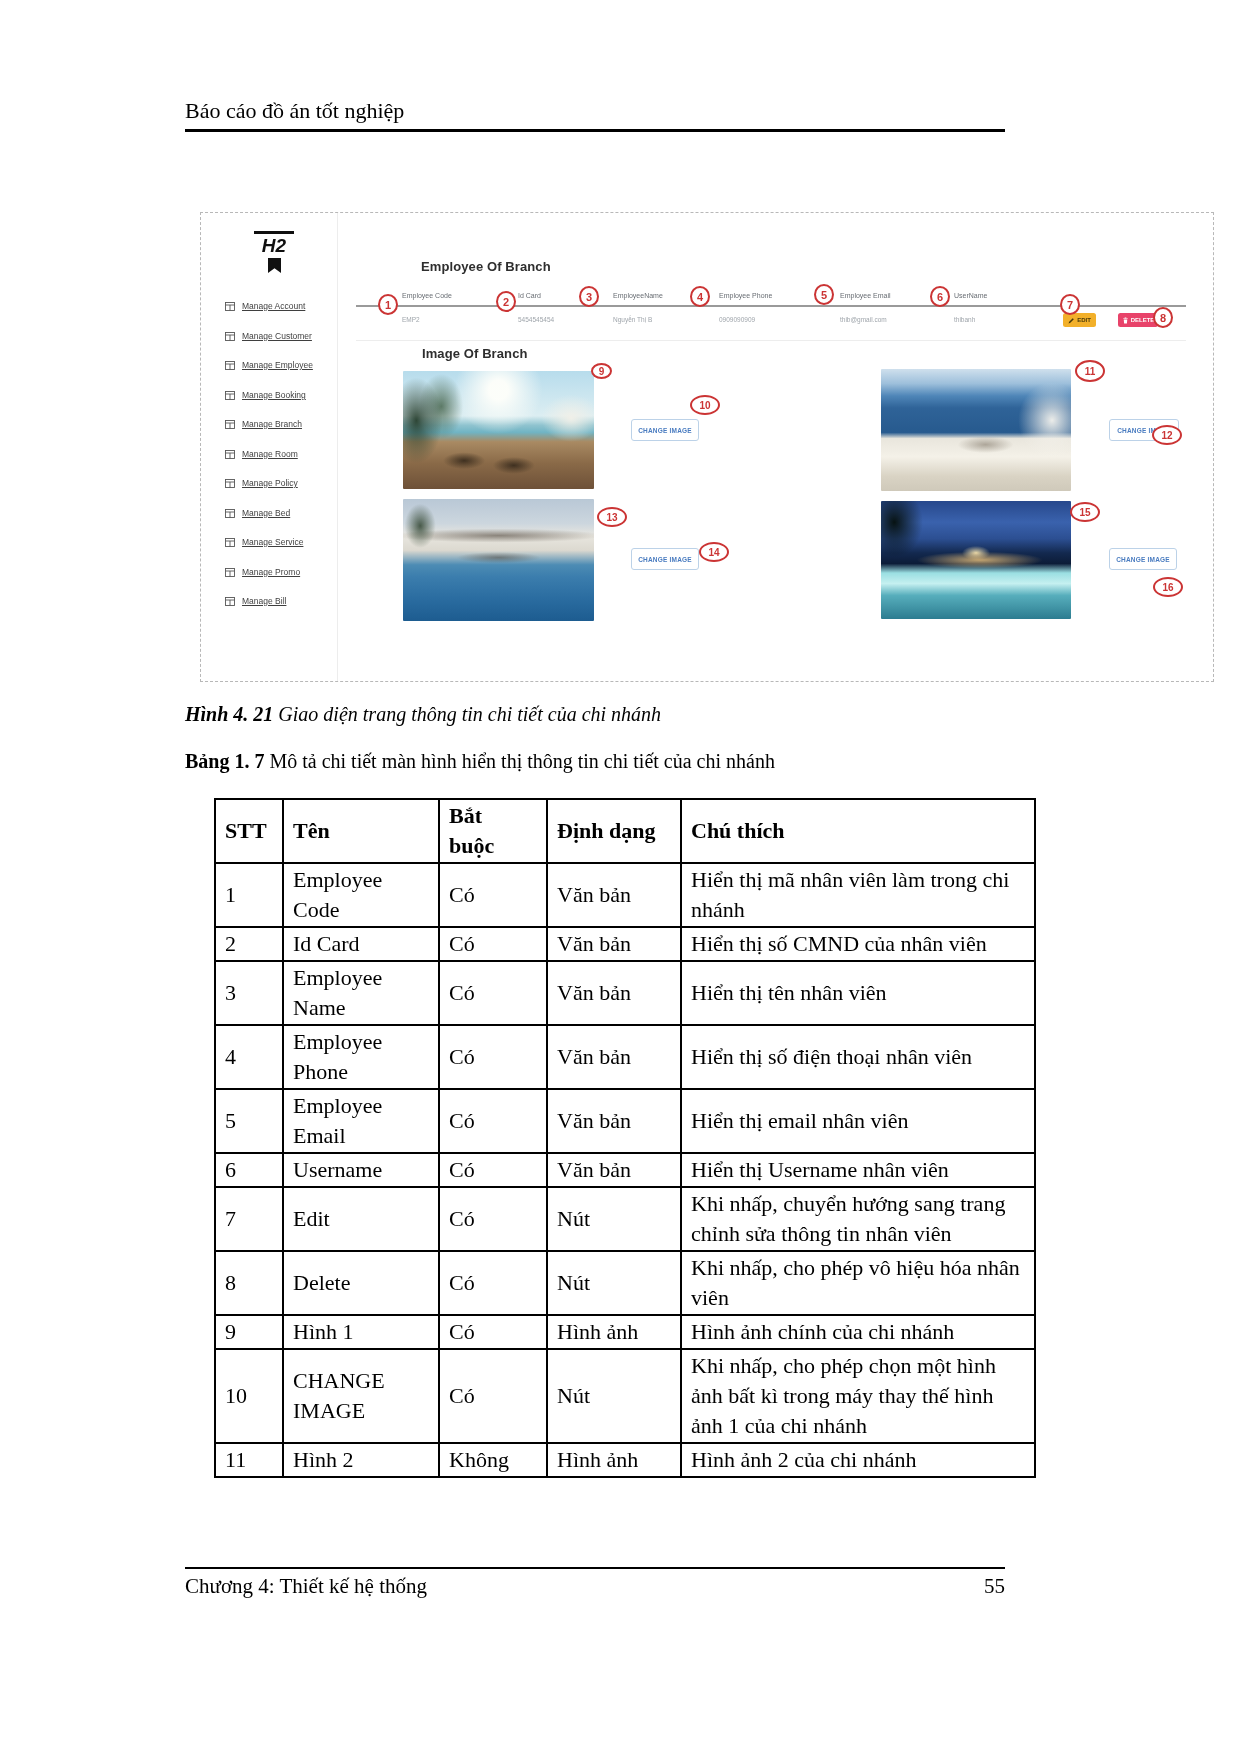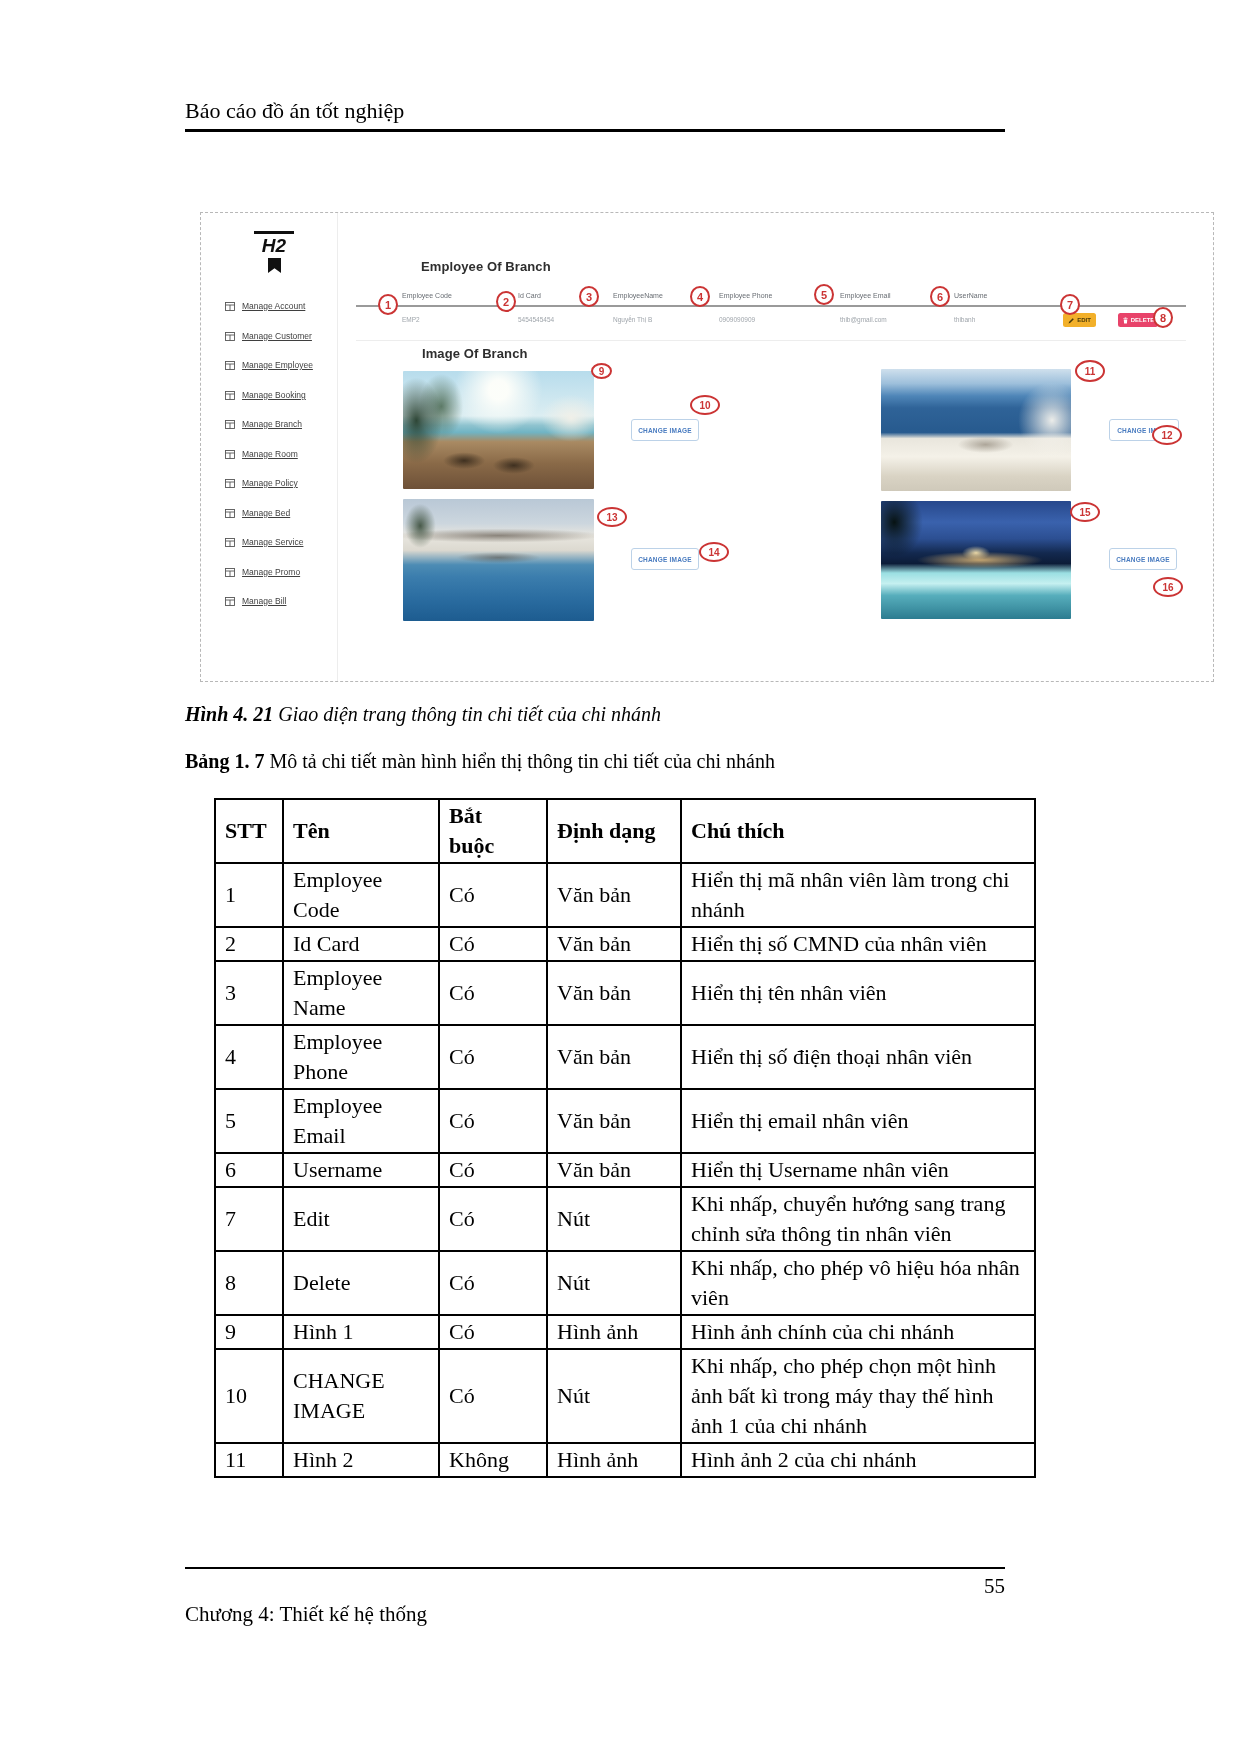--- a/index.html
+++ b/index.html
@@ -4,21 +4,21 @@
 <style>
   * { margin:0; padding:0; box-sizing:border-box; }
   body { background:#fff; }
   .page { position:relative; width:1240px; height:1754px; background:#fff; overflow:hidden;
           font-family:"Liberation Serif", serif; color:#000;padding-left:40px; }
 
   
   .doc-header { position:absolute; left:185px; top:98px; font-size:22px; }
   .doc-header-rule { position:absolute; left:185px; top:129px; width:820px; height:3px; background:#000; }
   .footer-rule { position:absolute; left:185px; top:1567px; width:820px; height:2px; background:#000; }
-  .footer-left { position:absolute; left:185px; top:1574px; font-size:21px;margin-top:28px; }
+  .footer-left { position:absolute; left:185px; top:1574px; font-size:21px; }
   .footer-page { position:absolute; left:905px; top:1574px; width:100px; text-align:right; font-size:21px; }
 
   .fig-caption { position:absolute; left:185px; top:703px; width:965px; text-align:left;
                  font-size:20px; font-style:italic; }
   .fig-caption .cap-label { font-weight:bold; }
   .table-intro { position:absolute; left:185px; top:750px; font-size:20px; }
   .table-intro .ti-label { font-weight:bold; }
 
   
   .shot { position:absolute; left:200px; top:212px; width:1014px; height:470px;

